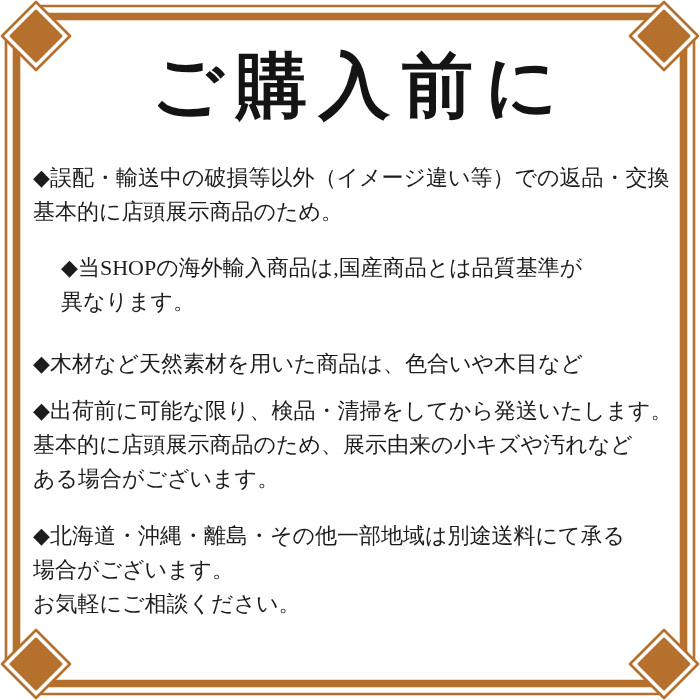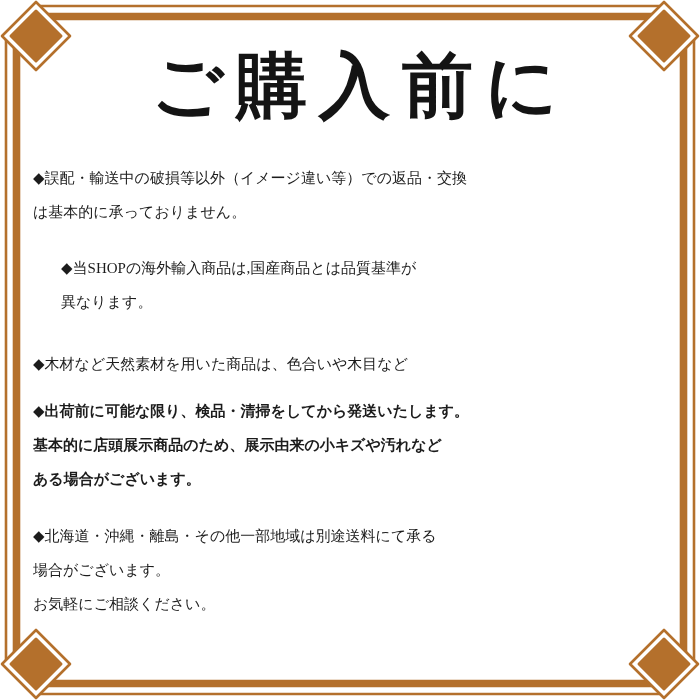--- a/index.html
+++ b/index.html
@@ -32,29 +32,29 @@
     font-size:71px;
     line-height:1.25;
     font-weight:bold;
     letter-spacing:0.17em;
     text-indent:0.17em;
     color:#141414;
     white-space:nowrap;
   }
   .notice{
     margin:0;
-    font-size:15px;
+    font-size:22px;
     line-height:34px;
     font-weight:normal;
   }
   .notice .line{display:block;white-space:nowrap;}
   .notice.n1{margin-top:30px;}
   .notice.n2{margin-top:22px;margin-left:28px;}
   .notice.n3{margin-top:28px;}
-  .notice.n4{margin-top:13px;font-weight:bold;}
+  .notice.n4{margin-top:13px;}
   .notice.n5{margin-top:23px;}
 </style>
 </head>
 <body>
 
 <div class="canvas">
 
   <svg class="frame" viewBox="0 0 700 700" xmlns="http://www.w3.org/2000/svg" aria-hidden="true">
 
     <path class="ln thick" d="M45.5 16.5 H654.5 L683.5 45.5 V654.5 L654.5 683.5 H45.5 L16.5 654.5 V45.5 Z"></path>
@@ -77,21 +77,21 @@
       <path class="diamond-outline" d="M0 -34 L34 0 L0 34 L-34 0 Z"></path>
       <path class="diamond-fill" d="M0 -25 L25 0 L0 25 L-25 0 Z"></path>
     </g>
   </svg>
 
   <div class="content">
     <h1 class="title">ご購入前に</h1>
 
     <p class="notice n1">
       <span class="line">◆誤配・輸送中の破損等以外（イメージ違い等）での返品・交換</span>
-      <span class="line">は基本的に承っておりません。</span>
+      <span class="line">基本的に店頭展示商品のため。</span>
     </p>
 
     <p class="notice n2">
       <span class="line">◆当SHOPの海外輸入商品は,国産商品とは品質基準が</span>
       <span class="line">異なります。</span>
     </p>
 
     <p class="notice n3">
       <span class="line">◆木材など天然素材を用いた商品は、色合いや木目など</span>
     </p>

